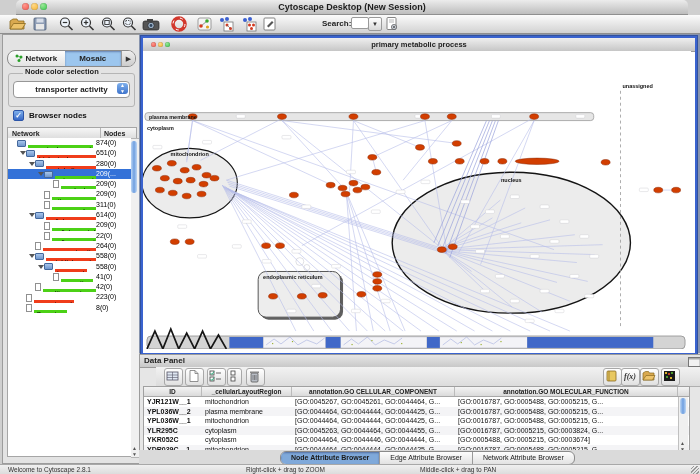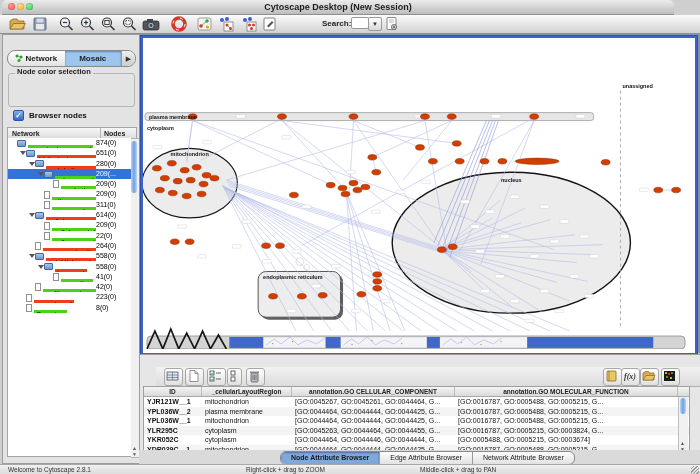--- a/index.html
+++ b/index.html
@@ -1,20 +1,20 @@
 <!DOCTYPE html>
 <html><head>
 <meta charset="utf-8">
 <style>
   html,body{margin:0;padding:0}
   body{width:700px;height:474px;position:relative;overflow:hidden;
        font-family:"Liberation Sans",sans-serif;background:#cfcfcf;}
 
   
-  #titlebar{position:absolute;left:2px;top:0;width:672px;height:14px;
+  #titlebar{position:absolute;left:16px;top:0;width:672px;height:14px;
     background:linear-gradient(#ececec,#bdbdbd);border-bottom:1px solid #8f8f8f;
     border-radius:5px 5px 0 0}
   #apptitle{position:absolute;left:0;top:0;width:100%;text-align:center;
     font-size:9px;font-weight:bold;color:#1c1c1c;line-height:14px}
   .light{position:absolute;top:3px;width:7px;height:7px;border-radius:50%;
     box-shadow:inset 0 0 1px rgba(0,0,0,.4)}
 
   
   #toolbar{position:absolute;left:0;top:15px;width:700px;height:18px;
     background:linear-gradient(#fbfbfb,#d2d2d2);border-bottom:1px solid #8e8e8e}
@@ -38,21 +38,21 @@
   #cptabs{position:absolute;left:4px;top:15px;width:127px;height:15px;
     border:1px solid #8a8a8a;border-radius:8px;background:linear-gradient(#fdfdfd,#e2e2e2);
     display:flex;overflow:hidden}
   .cptab{flex:1;font-size:8px;font-weight:bold;color:#222;text-align:center;
     line-height:15px;white-space:nowrap}
   .cptab.active{background:#9cc6ee;box-shadow:inset 0 1px 2px rgba(0,0,60,.35)}
   #cptab-arrow{width:13px;border-left:1px solid #999;font-size:7px;line-height:15px;
     text-align:center;color:#333;background:linear-gradient(#eee,#ccc)}
   #groupbox{position:absolute;left:5px;top:38px;width:125px;height:32px;
     border:1px solid #b5b5b5;border-radius:3px}
-  #grouplabel{position:absolute;left:12px;top:32px;font-size:7.5px;font-weight:bold;
+  #grouplabel{position:absolute;left:20px;top:32px;font-size:7.5px;font-weight:bold;
     color:#222;background:#e3e3e3;padding:0 2px}
   #combo{position:absolute;left:10px;top:46px;width:115px;height:15px;background:#fff;
     border:1px solid #979797;border-radius:4px;font-size:8px;font-weight:bold;color:#222;
     text-align:center;line-height:15px}
   #combostep{position:absolute;right:1px;top:1px;width:11px;height:11px;border-radius:3px;
     background:linear-gradient(#7fb0ec,#3f74cc);color:#fff;font-size:5px;line-height:5.5px;
     text-align:center}
   #checkrow{position:absolute;left:10px;top:75px;height:11px;display:flex;align-items:center}
   #checkbox{width:9px;height:9px;border-radius:2px;background:linear-gradient(#7fb0ec,#3668c8);
     border:1px solid #2c55a8;color:#fff;font-size:8px;line-height:9px;text-align:center;
@@ -281,20 +281,24 @@
         </svg>
       <span>Network</span>
     </div>
     <div class="cptab active">
       <span>Mosaic</span>
     </div>
     <div id="cptab-arrow">▶</div>
   </div>
   <div id="groupbox"></div>
   <div id="grouplabel">Node color selection</div>
+  <div id="combo">
+    <span>transporter activity</span>
+    <div id="combostep">▲<br>▼</div>
+  </div>
   <div id="checkrow">
     <div id="checkbox">✓</div>
     <span id="checklabel">Browser nodes</span>
   </div>
   <div id="treehead">
     <span class="h1">Network</span>
     <span class="h2">Nodes</span>
   </div>
   <div id="treeview">
     <div id="treerows">
@@ -420,20 +424,26 @@
       </div>
   </div>
   <div id="treescroll">
     <div id="treethumb"></div>
     <div class="scrollarrows">▲<br>▼</div>
   </div>
 </div>
 
 <div id="desktop">
   <div id="netwin">
+    <div id="netwintitle">
+      <span class="wlight" style="left:8px;background:radial-gradient(circle at 35% 30%,#ff9a90,#f2544a)"></span>
+      <span class="wlight" style="left:15px;background:radial-gradient(circle at 35% 30%,#ffd98a,#f5b32f)"></span>
+      <span class="wlight" style="left:22px;background:radial-gradient(circle at 35% 30%,#9de89a,#34c748)"></span>
+      <span class="t">primary metabolic process</span>
+    </div>
     <svg id="graph" width="548" height="298" viewBox="0 0 552 300">
         <rect x="2" y="62" width="452" height="8" rx="3" fill="#e6e6e6" stroke="#9a9a9a" stroke-width="0.8"></rect>
         <ellipse cx="47" cy="133" rx="48" ry="35" fill="#ececec" stroke="#141414" stroke-width="1.1"></ellipse>
         <ellipse cx="371" cy="193" rx="120" ry="71" fill="#ececec" stroke="#141414" stroke-width="1.4"></ellipse>
         <rect x="118.5" y="224.5" width="83" height="46" rx="8" fill="#2a2a2a" opacity="0.75"></rect>
         <rect x="116" y="222" width="83" height="46" rx="8" fill="#ededed" stroke="#555" stroke-width="1"></rect>
         <line x1="481" y1="40" x2="481" y2="280" stroke="#999" stroke-width="0.8" stroke-dasharray="3,3"></line>
         <line x1="80" y1="135" x2="154" y2="282" class="edge"></line>
         <line x1="80" y1="135" x2="172" y2="282" class="edge"></line>
         <line x1="80" y1="135" x2="190" y2="282" class="edge"></line>
@@ -622,20 +632,24 @@
         <rect x="230" y="291" width="1.2" height="1.2" fill="#9ab030"></rect>
         <rect x="260" y="294" width="1.2" height="1.2" fill="#9ab030"></rect>
         <rect x="320" y="293" width="1.2" height="1.2" fill="#9ab030"></rect>
         <rect x="340" y="295" width="1.2" height="1.2" fill="#9ab030"></rect>
         <rect x="360" y="292" width="1.2" height="1.2" fill="#9ab030"></rect>
       </svg>
   </div>
 </div>
 
 <div id="datapanel">
+  <div class="panelhead">
+    <span>Data Panel</span>
+    <span class="floatic" style="left:548px"></span>
+  </div>
   <div id="dptoolbar">
     <div class="dbtn" style="left:8px">
       <svg width="15" height="14">
           <rect x="2" y="3" width="11" height="8" fill="#dfe7f2" stroke="#556" stroke-width=".8"></rect>
           <line x1="2" y1="6" x2="13" y2="6" stroke="#556" stroke-width=".6"></line>
           <line x1="2" y1="8.5" x2="13" y2="8.5" stroke="#556" stroke-width=".6"></line>
           <line x1="7.5" y1="3" x2="7.5" y2="11" stroke="#556" stroke-width=".6"></line>
         </svg>
     </div>
     <div class="dbtn" style="left:29px">

